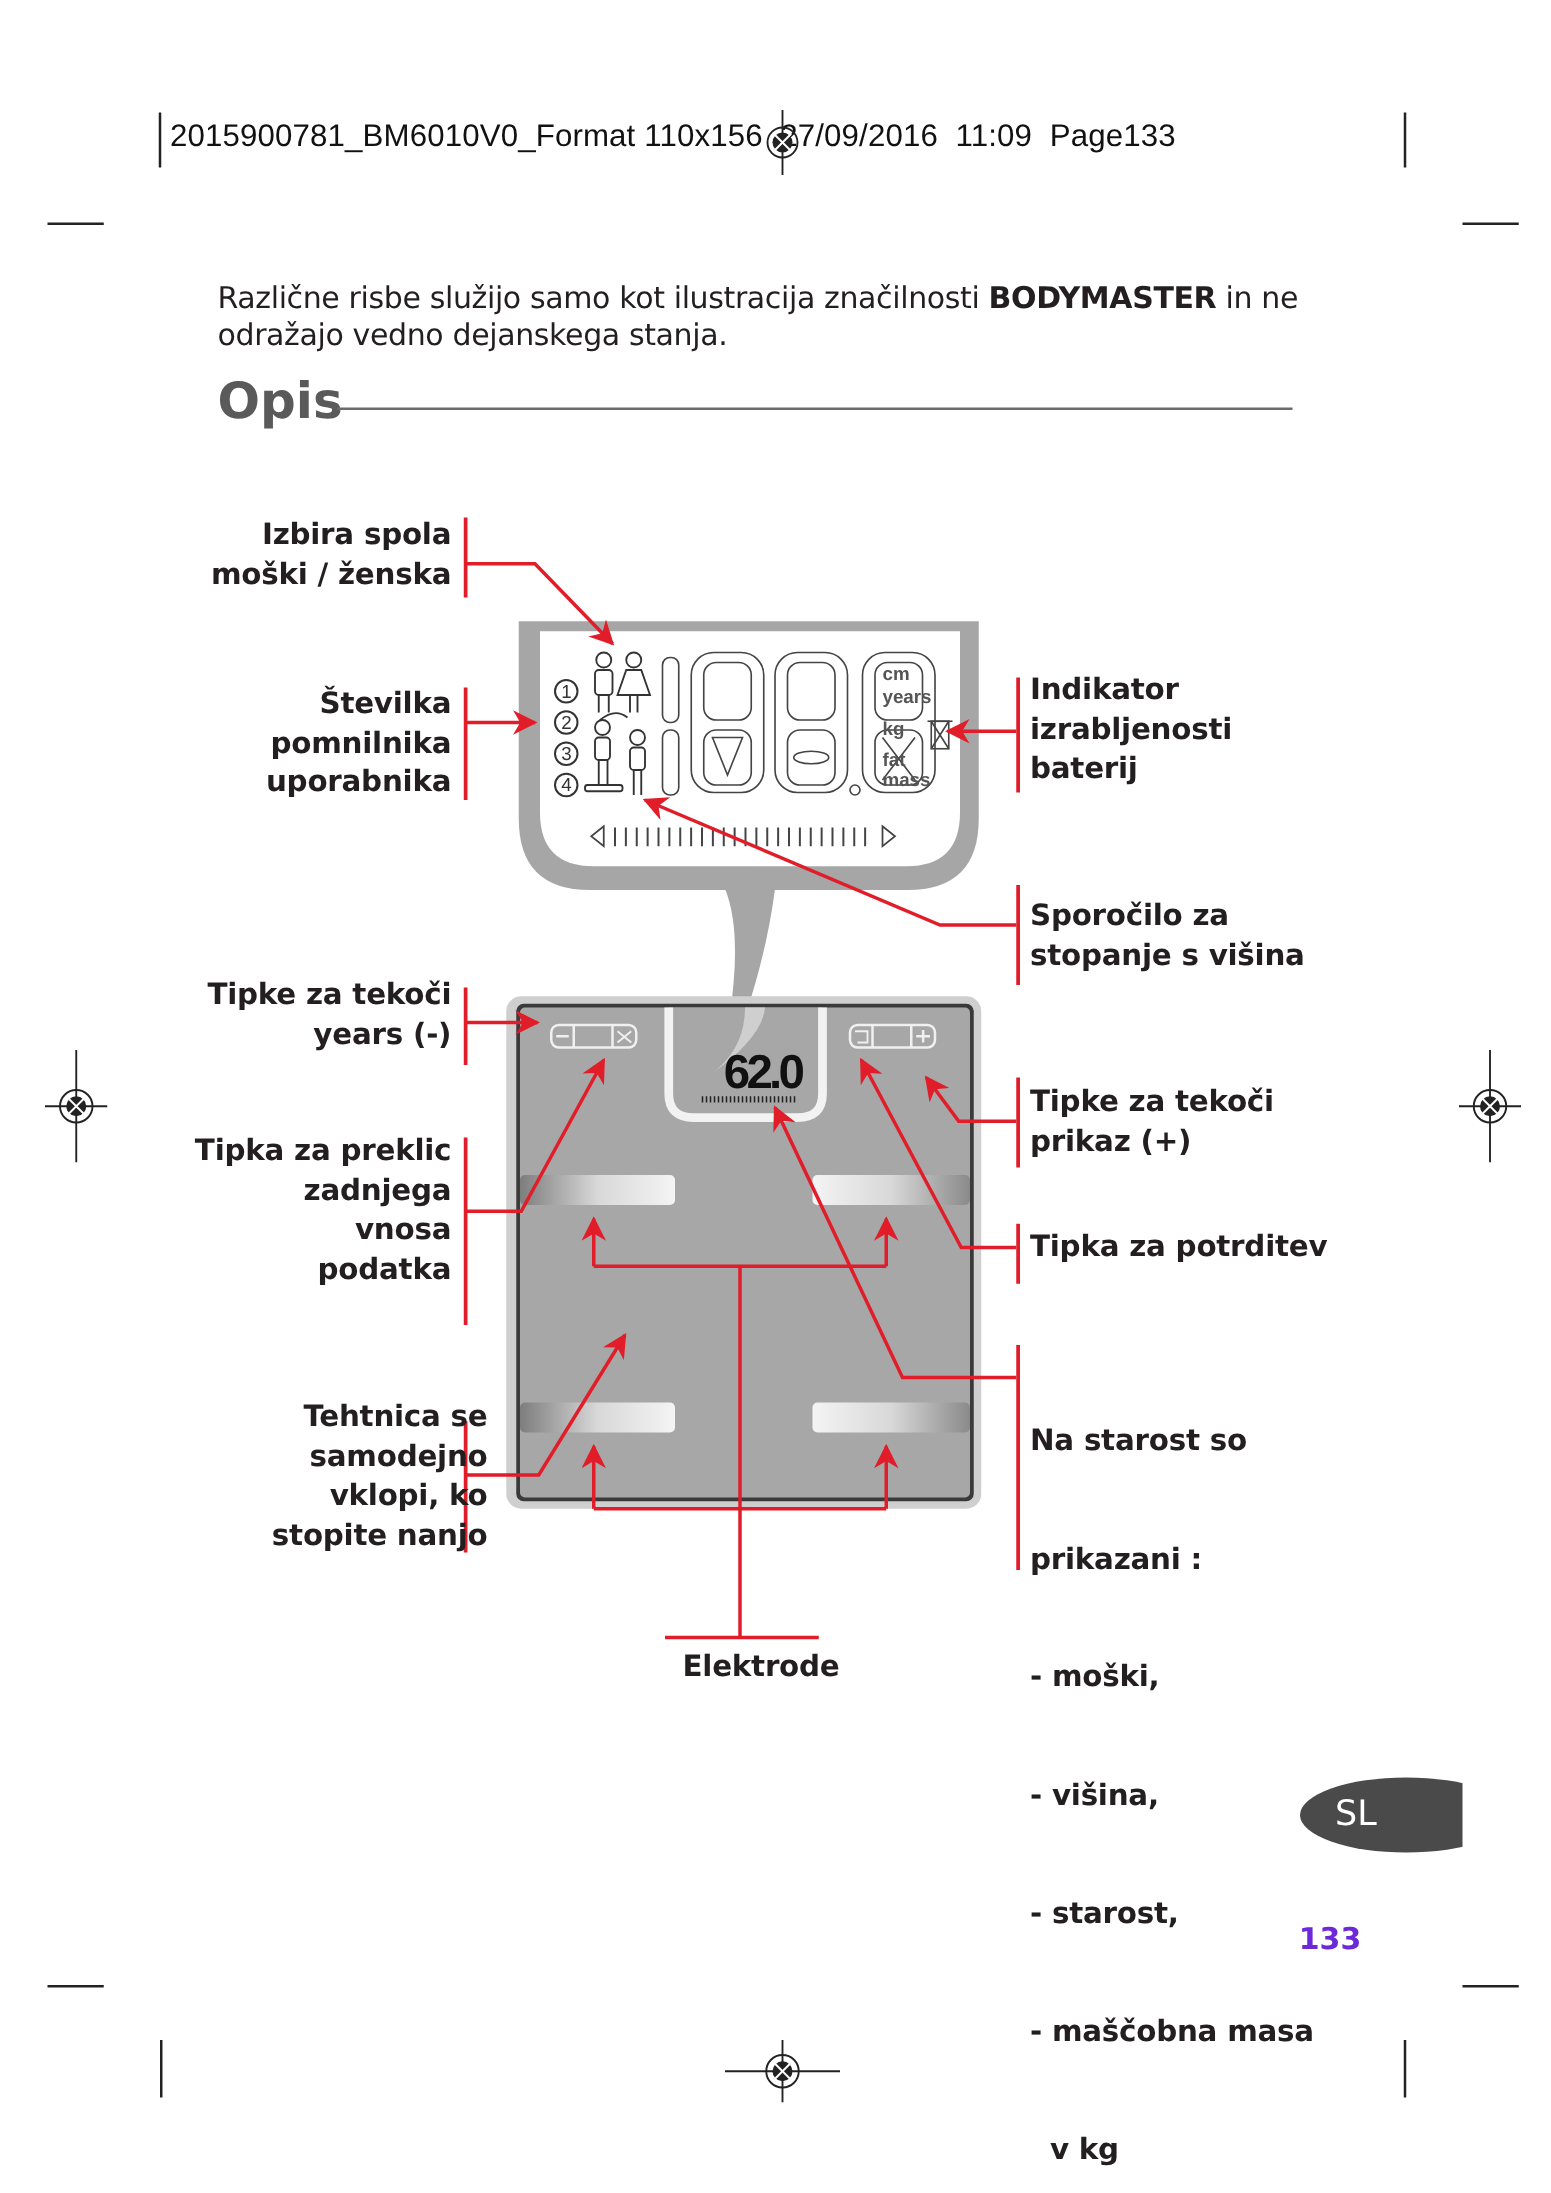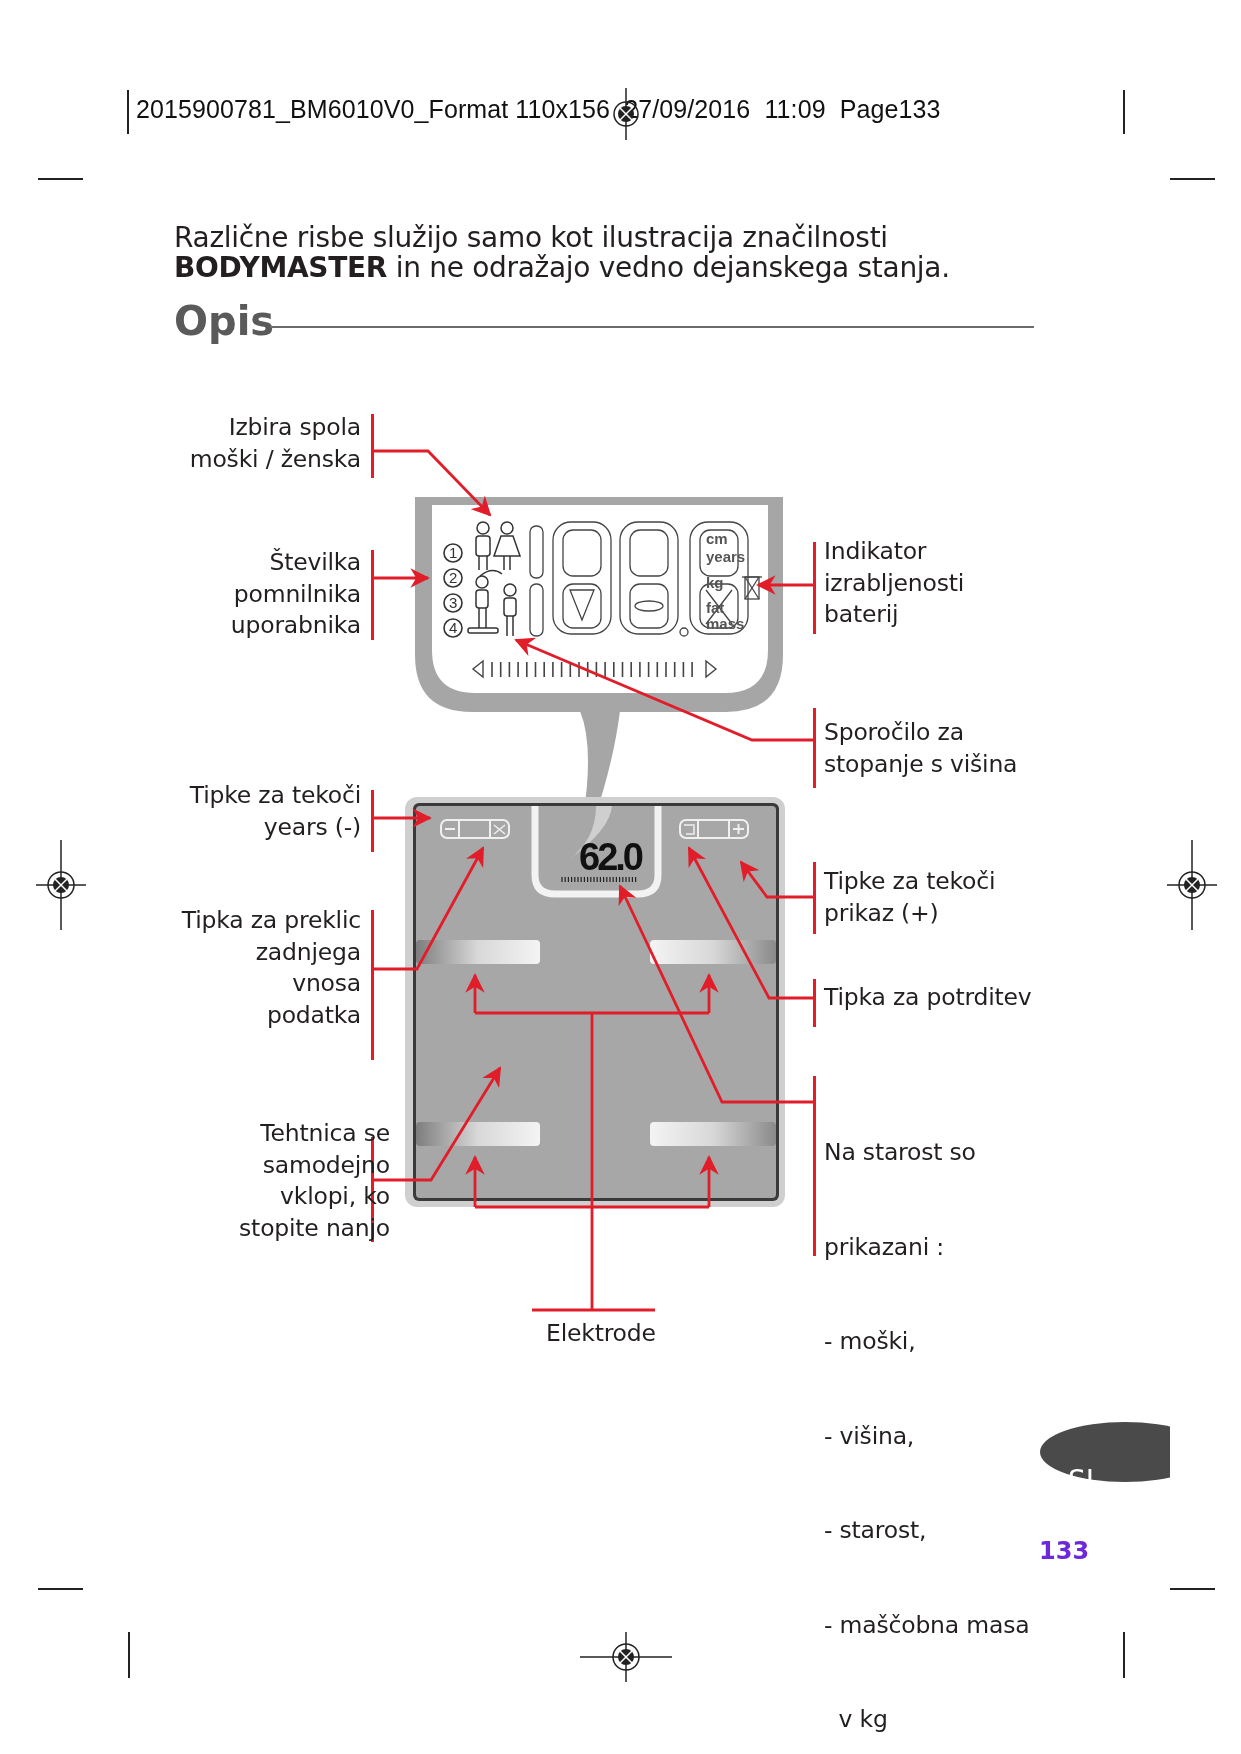--- a/index.html
+++ b/index.html
@@ -1,29 +1,29 @@
 <!DOCTYPE html>
 <html><head>
 <meta charset="utf-8">
 <style>
   html, body { margin:0; padding:0; background:#fff; }
   body { width:1241px; height:1754px; position:relative; overflow:hidden;
          font-family:"DejaVu Sans", sans-serif; color:#231f20; }
   .abs { position:absolute; }
   .slug { left:136px; top:95px; font-family:"Liberation Sans", sans-serif; font-size:25px; color:#111; white-space:pre; letter-spacing:0.1px; }
   .crop { background:#222; position:absolute; }
-  .intro { left:174px; top:223px; font-size:28px; line-height:30px; width:870px; letter-spacing:-0.3px; }
+  .intro { left:174px; top:223px; font-size:24px; line-height:30px; width:870px; letter-spacing:-0.3px; }
   .intro b { font-weight:bold; }
   .title { left:174px; top:298px; font-size:40px; font-weight:bold; color:#5a5a5a; }
   .title-rule { left:270px; top:326px; width:764px; height:2px; background:#6b6b6b; }
-  .lbl { font-size:23.5px; line-height:31.5px; letter-spacing:-0.2px; }
+  .lbl { font-size:23.5px; line-height:31.5px; letter-spacing:-0.2px;font-weight:bold; }
   .lbl.r { text-align:right; }
   .redbar { background:#e11d2a; position:absolute; width:3px; }
   .badge-clip { left:1040px; top:1418px; width:130px; height:68px; overflow:hidden; }
-  .badge-text { color:#fff; font-size:28px; left:1068px; top:1464px;text-decoration:underline; }
+  .badge-text { color:#fff; font-size:28px; left:1068px; top:1434px; }
   .pagenum { left:1039px; top:1537px; font-size:24px; font-weight:bold; color:#6d28d9; }
   svg text { font-family:"Liberation Sans", sans-serif; }
 </style>
 </head>
 <body>
 
 <div class="abs" style="left:127px;top:90px;width:2px;height:44px;background:#222;"></div>
 <div class="abs slug">2015900781_BM6010V0_Format 110x156  27/09/2016  11:09  Page133</div>
 <div class="abs" style="left:1123px;top:90px;width:2px;height:44px;background:#222;"></div>
 

